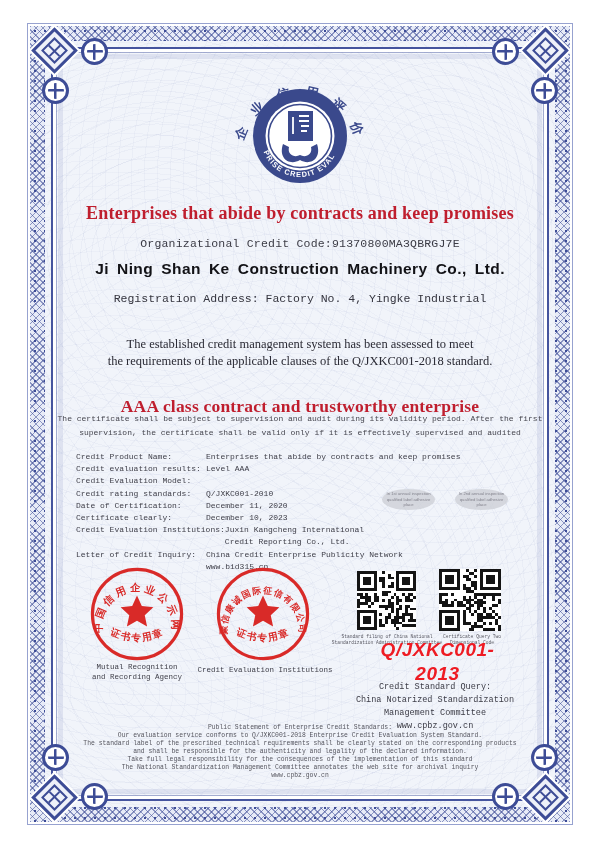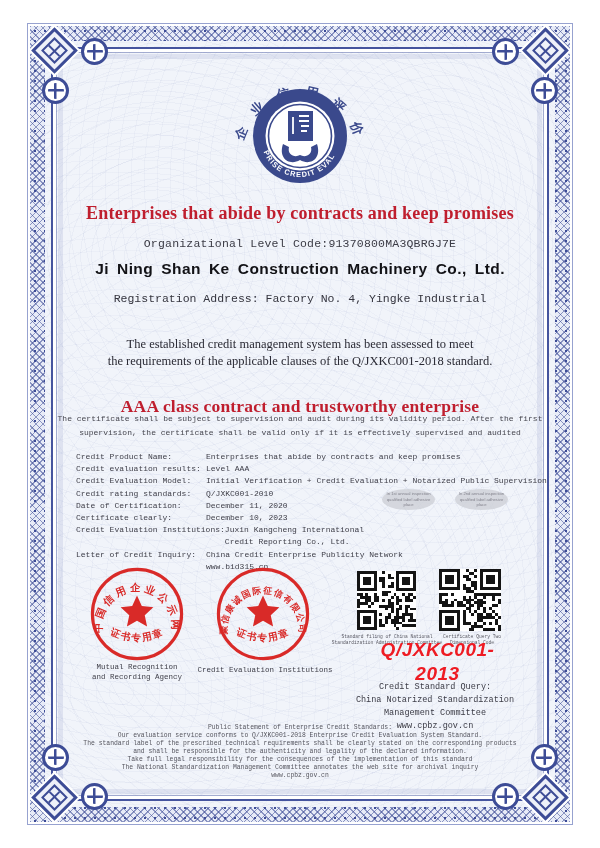--- a/index.html
+++ b/index.html
@@ -130,21 +130,21 @@
         <rect x="83" y="47" width="25" height="30" fill="#3a498c"></rect>
         <path d="M88,53 v17 M94,52 h10 M94,57 h10 M96,62 h8 M96,67 h6" stroke="#fff" stroke-width="1.8" fill="none"></path>
         <path d="M78,80 C73,95 85,102 95,96 C105,102 117,95 112,80 L106,83 C108,91 100,94 95,91 C90,94 82,91 84,83 Z" fill="#3a498c"></path>
       </g>
       <text font-size="7.4" fill="#ffffff" letter-spacing="1" font-weight="bold">
         <textPath href="#arcBot" startOffset="50%" text-anchor="middle">ENTERPRISE CREDIT EVALUATION</textPath>
       </text>
     </svg>
 
     <div id="title" class="abs t-center">Enterprises that abide by contracts and keep promises</div>
-    <div id="orgcode" class="abs t-center mono">Organizational Level Code:91370800MA3QBRGJ7E</div>
+    <div id="orgcode" class="abs t-center mono">Organizational Credit Code:91370800MA3QBRGJ7E</div>
     <div id="company" class="abs t-center">Ji Ning Shan Ke Construction Machinery Co., Ltd.</div>
     <div id="address" class="abs t-center mono">
       <div>Registration Address: Factory No. 4, Yingke Industrial</div>
     </div>
     <div id="assessment" class="abs t-center serif">
       <div>The established credit management system has been assessed to meet</div>
       <div>the requirements of the applicable clauses of the Q/JXKC001-2018 standard.</div>
     </div>
     <div id="grade" class="abs t-center">AAA class contract and trustworthy enterprise</div>
     <div id="supervision" class="abs t-center mono">
@@ -156,21 +156,20 @@
       <div class="drow">
           <span class="dl">Credit Product Name:</span>
           <span class="dv">Enterprises that abide by contracts and keep promises</span>
         </div>
       <div class="drow">
           <span class="dl">Credit evaluation results:</span>
           <span class="dv">Level AAA</span>
         </div>
       <div class="drow">
           <span class="dl">Credit Evaluation Model:</span>
-          <span class="dv">Initial Verification + Credit Evaluation + Notarized Public Supervision</span>
         </div>
       <div class="drow">
           <span class="dl">Credit rating standards:</span>
           <span class="dv">Q/JXKC001-2010</span>
         </div>
       <div class="drow">
           <span class="dl">Date of Certification:</span>
           <span class="dv">December 11, 2020</span>
         </div>
       <div class="drow">

